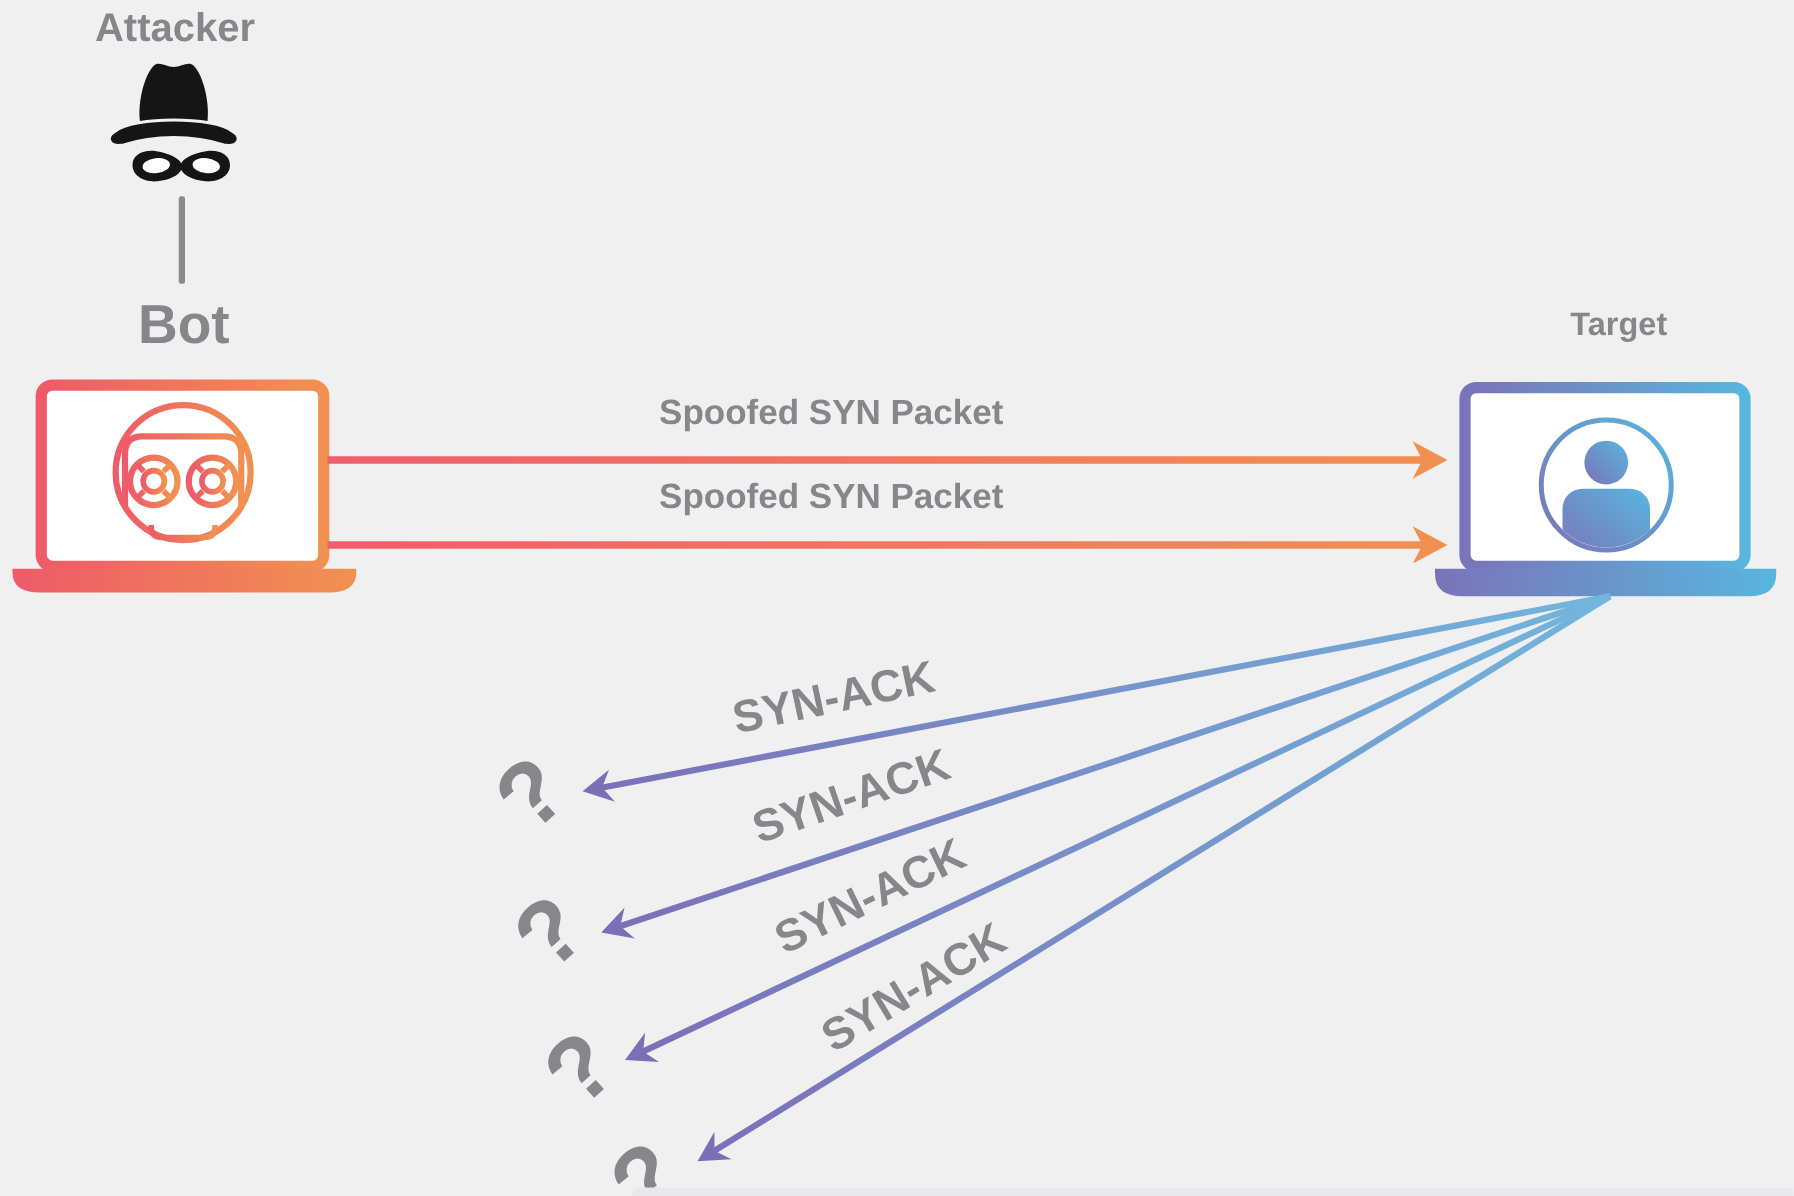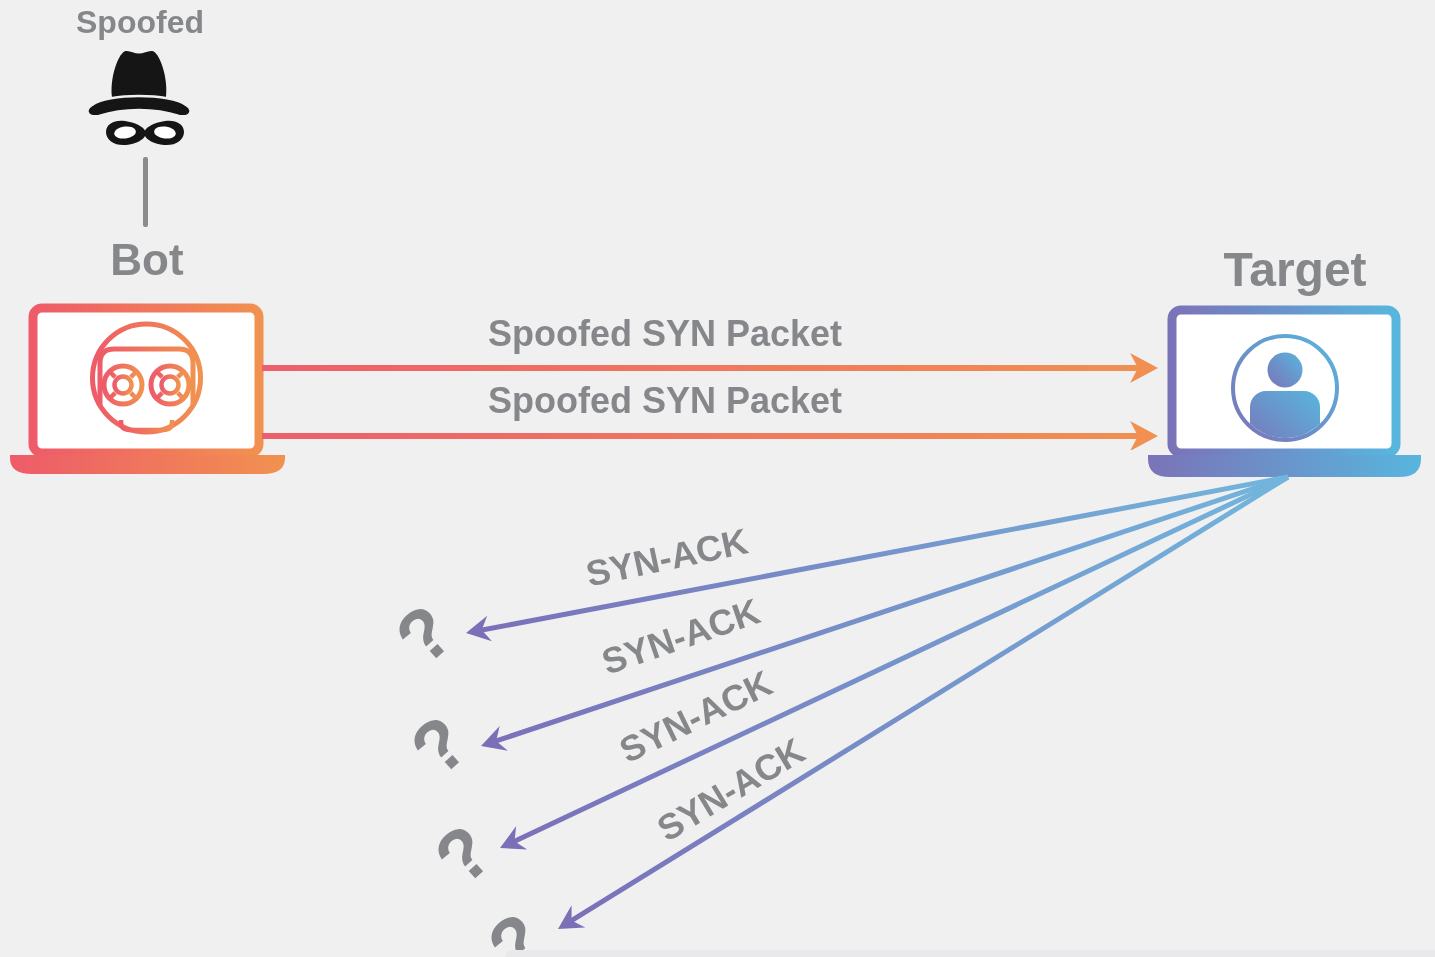--- a/index.html
+++ b/index.html
@@ -7,22 +7,22 @@
     position:relative;width:1435px;height:957px;overflow:hidden;
     background:#f0f0f1;font-family:"Liberation Sans",sans-serif;
   }
   .lbl{
     position:absolute;color:#85878a;font-weight:700;line-height:1;
     white-space:nowrap;user-select:none;
   }
   .lbl.center{transform:translateX(-50%);}
   .attacker-lbl{left:140px;top:6px;font-size:32px;}
   .bot-lbl{left:147px;top:238px;font-size:44px;}
-  .target-lbl{left:1295px;top:246px;font-size:48px;}
-  .syn-lbl{font-size:36px;}
+  .target-lbl{left:1295px;top:246px;font-size:26px;}
+  .syn-lbl{font-size:28px;}
   .syn-lbl.l1{left:665px;top:316px;}
   .syn-lbl.l2{left:665px;top:383px;}
   .synack-lbl{font-size:36px;width:180px;text-align:center;}
   .synack-lbl.a1{left:577px;top:540px;transform:rotate(-12deg);}
   .synack-lbl.a2{left:591px;top:619px;transform:rotate(-19deg);}
   .synack-lbl.a3{left:606px;top:699px;transform:rotate(-26deg);}
   .synack-lbl.a4{left:641px;top:772px;transform:rotate(-31deg);}
   .qmark{
     position:absolute;color:#85878a;font-weight:700;font-size:74px;line-height:1;
     transform:rotate(-42deg);user-select:none;
@@ -44,21 +44,21 @@
   .bottom-edge{
     position:absolute;left:505px;top:950px;width:930px;height:7px;
     background:#e9e9eb;border-radius:8px 0 0 0;
   }
 </style>
 </head>
 <body>
 
 <div class="canvas">
 
-  <div class="lbl center attacker-lbl">Spoofed</div>
+  <div class="lbl center attacker-lbl">Attacker</div>
 
   <svg class="icon spy" width="120" height="100" viewBox="0 0 120 100">
     <path d="M27,49 C25,33 31,11 38,4.5 C42,0.5 48,5.5 54,5.5 C60,5.5 66,0.5 70,4.5
              C77,11 83,33 81,49 C63,54 45,54 27,49 Z" fill="#151515"></path>
     <path d="M7,57 C22,45 86,45 101,57 C109,62 106,70 94,68 C70,60 38,60 14,68
              C2,70 -1,62 7,57 Z" fill="#151515" stroke="#f0f0f1" stroke-width="2.5"></path>
     <path d="M21,84 C21,75.5 30,71.5 40,73 C50,74.5 58,78.5 60,82.5
              C62,78.5 70,74.5 80,73 C90,71.5 99,75.5 99,84
              C99,92.5 90,98 79,97 C69,96 62,92 60,88
              C58,92 51,96 41,97 C30,98 21,92.5 21,84 Z" fill="#151515"></path>

